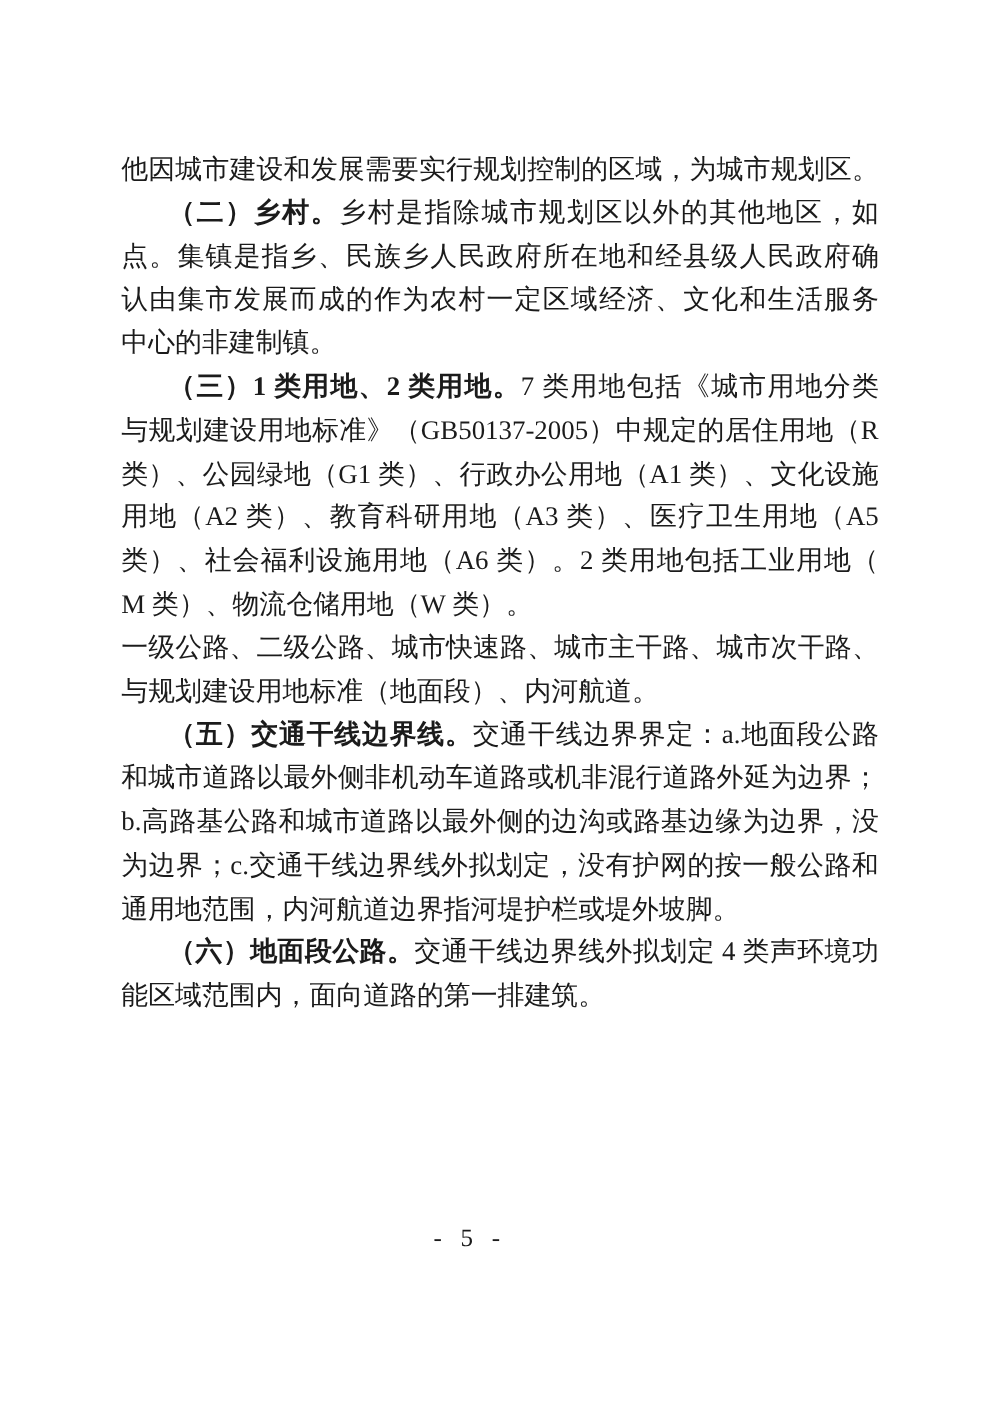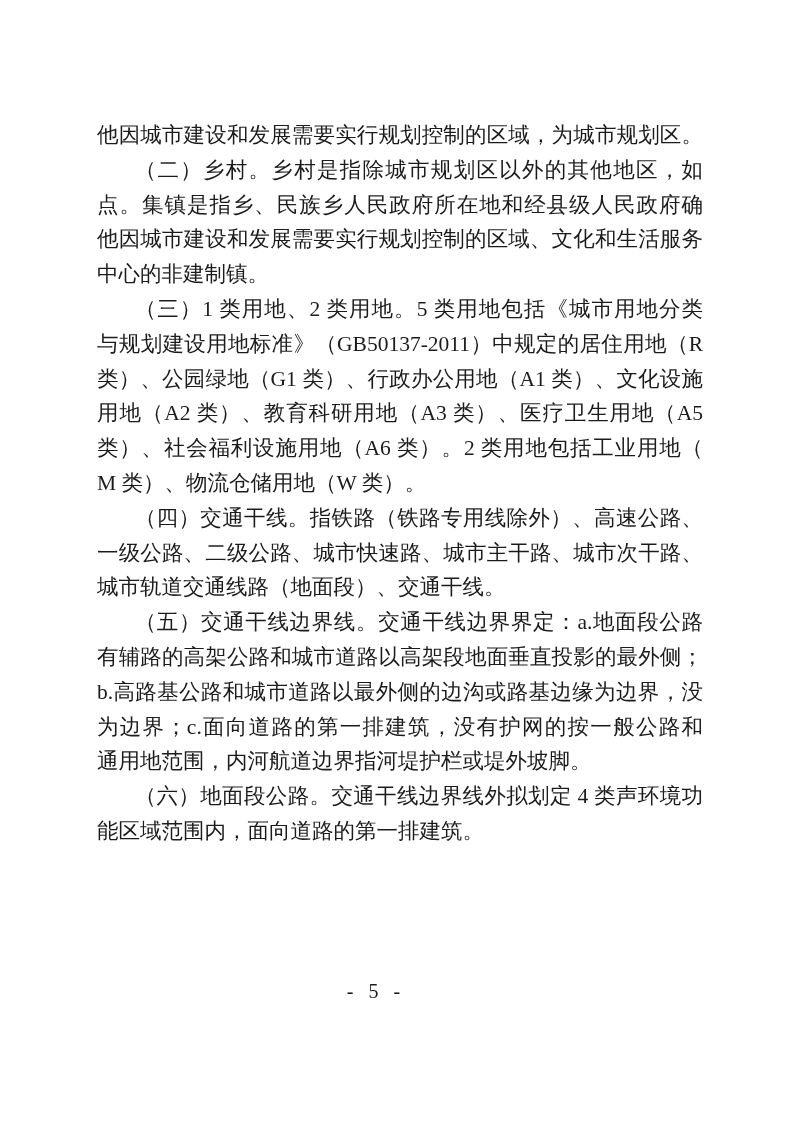--- a/index.html
+++ b/index.html
@@ -30,54 +30,53 @@
     overflow: hidden;
   }
   .line.full {
     
     text-align-last: justify;
   }
   .line.indent {
     text-indent: 1.75em;
   }
   .b {
-    font-weight: normal;
+    font-weight: bold;
   }
   .page-number {
     position: absolute;
     top: 980px;
     left: 0;
     width: 752px;
     text-align: center;
     font-size: 20px;
     letter-spacing: 5px;
     color: #1b1b1b;
   }
 </style>
 </head>
 <body>
 
 <div class="page">
   <div class="text-block" id="text-block">
       <div class="line full"><span>他因城市建设和发展需要实行规划控制的区域，为城市规划区。</span></div>
       <div class="line indent full"><span class="b">（二）乡村。</span><span>乡村是指除城市规划区以外的其他地区，如</span></div>
       <div class="line full"><span>点。集镇是指乡、民族乡人民政府所在地和经县级人民政府确</span></div>
-      <div class="line full"><span>他因城市建设和发展需要实行规划控制的区域、文化和生活服务</span></div>
+      <div class="line full"><span>认由集市发展而成的作为农村一定区域经济、文化和生活服务</span></div>
       <div class="line"><span>中心的非建制镇。</span></div>
-      <div class="line indent full"><span class="b">（三）1 类用地、2 类用地。</span><span>5 类用地包括《城市用地分类</span></div>
-      <div class="line full"><span>与规划建设用地标准》（GB50137-2011）中规定的居住用地（R</span></div>
+      <div class="line indent full"><span class="b">（三）1 类用地、2 类用地。</span><span>7 类用地包括《城市用地分类</span></div>
+      <div class="line full"><span>与规划建设用地标准》（GB50137-2005）中规定的居住用地（R</span></div>
       <div class="line full"><span>类）、公园绿地（G1 类）、行政办公用地（A1 类）、文化设施</span></div>
       <div class="line full"><span>用地（A2 类）、教育科研用地（A3 类）、医疗卫生用地（A5</span></div>
       <div class="line full"><span>类）、社会福利设施用地（A6 类）。2 类用地包括工业用地（</span></div>
       <div class="line"><span>M 类）、物流仓储用地（W 类）。</span></div>
-      <div class="line indent full"><span class="b">（四）交通干线。</span><span>指铁路（铁路专用线除外）、高速公路、</span></div>
       <div class="line full"><span>一级公路、二级公路、城市快速路、城市主干路、城市次干路、</span></div>
-      <div class="line"><span>城市轨道交通线路（地面段）、交通干线。</span></div>
+      <div class="line"><span>与规划建设用地标准（地面段）、内河航道。</span></div>
       <div class="line indent full"><span class="b">（五）交通干线边界线。</span><span>交通干线边界界定：a.地面段公路</span></div>
-      <div class="line full"><span>有辅路的高架公路和城市道路以高架段地面垂直投影的最外侧；</span></div>
+      <div class="line full"><span>和城市道路以最外侧非机动车道路或机非混行道路外延为边界；</span></div>
       <div class="line full"><span>b.高路基公路和城市道路以最外侧的边沟或路基边缘为边界，没</span></div>
-      <div class="line full"><span>为边界；c.面向道路的第一排建筑，没有护网的按一般公路和</span></div>
+      <div class="line full"><span>为边界；c.交通干线边界线外拟划定，没有护网的按一般公路和</span></div>
       <div class="line"><span>通用地范围，内河航道边界指河堤护栏或堤外坡脚。</span></div>
       <div class="line indent full"><span class="b">（六）地面段公路。</span><span>交通干线边界线外拟划定 4 类声环境功</span></div>
       <div class="line"><span>能区域范围内，面向道路的第一排建筑。</span></div>
     </div>
   <div class="page-number">- 5 -</div>
 </div>
 
 </body></html>

